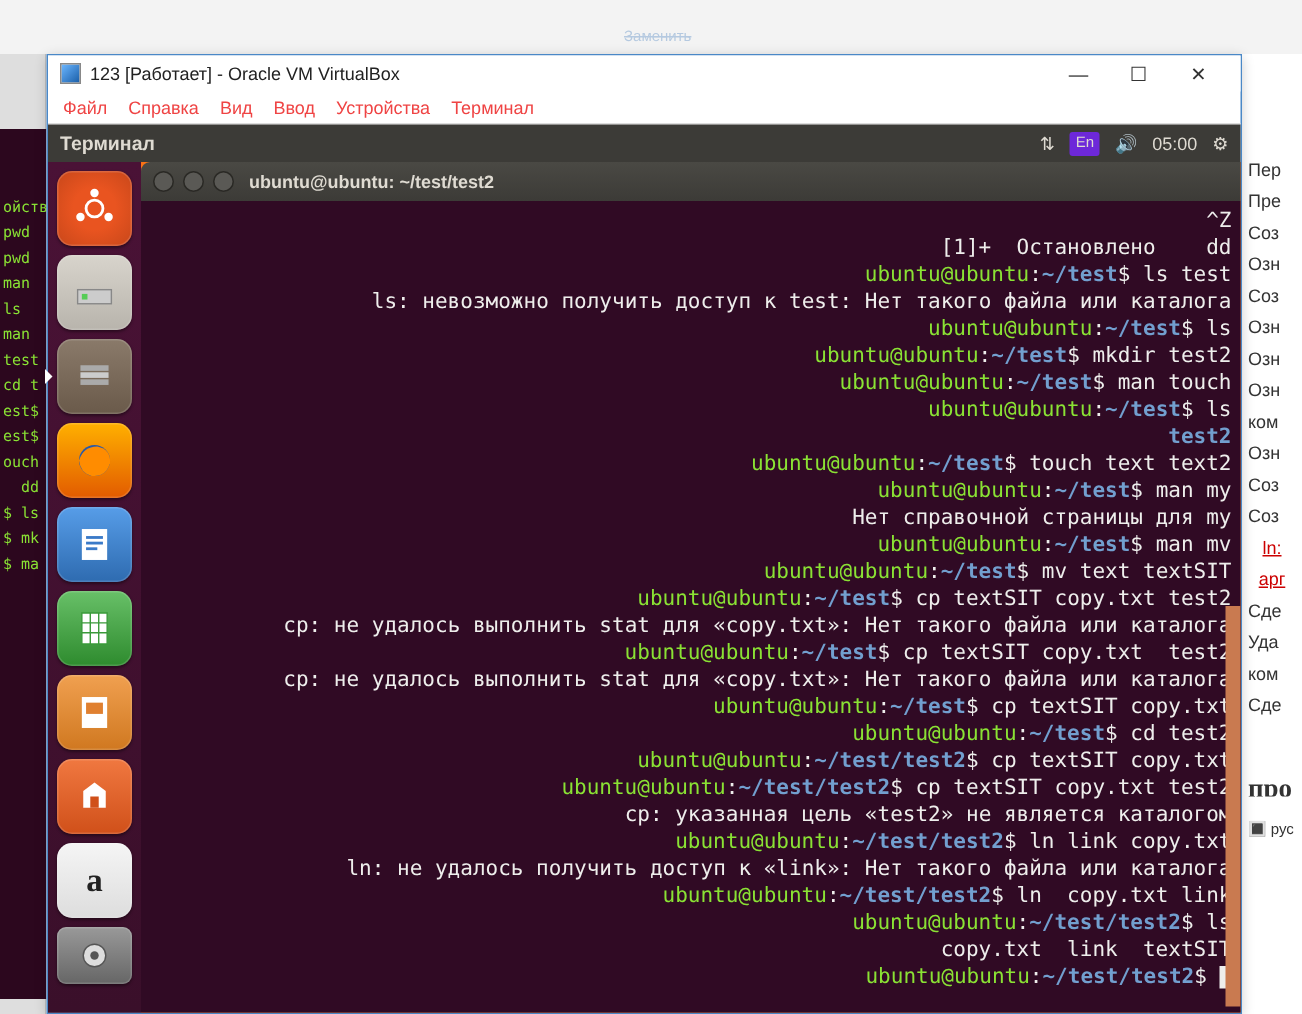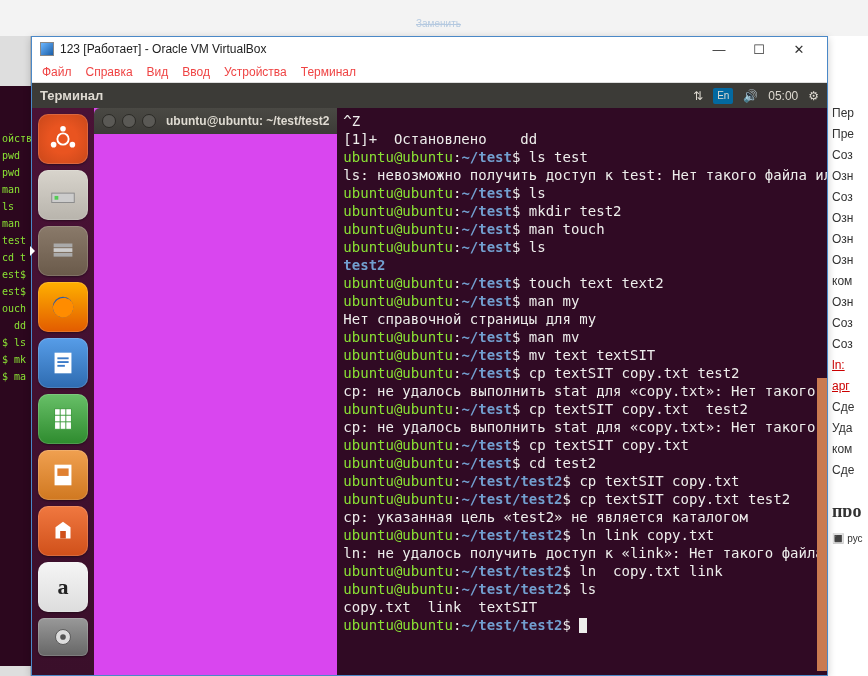--- a/index.html
+++ b/index.html
@@ -16,61 +16,61 @@
 .font-sel { display: flex; gap: 4px; margin-left: 20px; align-items: center; }
 .font-sel input { height: 22px; border: 1px solid #c8c8c8; padding: 0 4px; font-size: 12px; }
 .little-tools { display: flex; flex-direction: column; gap: 1px; font-size: 10px; color: #296cb5; margin-left: 12px; }
 .little-tools div { display: flex; align-items: flex-end; gap: 4px; }
 .little-tools .ic { width: 14px; text-align: center; }
 .paste { width: 40px; height: 32px; background: linear-gradient(#fff,#f5f5f5); border: 1px solid #ddd; display: flex; align-items: center; justify-content: center; margin-left: 14px; }
 
 .doc-margin { position: absolute; left: 0; top: 36px; bottom: 0; width: 31px; background: #dedede; border-right: 1px solid #bfbfbf; }
 .doc-right { position: absolute; right: 0; top: 36px; bottom: 0; width: 40px; background: #fff; font-size: 12px; color: #333; padding: 70px 4px 0 4px; }
 .doc-right div { margin-bottom: 5px; height: 16px; overflow: hidden; white-space: nowrap; }
-.doc-right .hl { color: #c00; text-decoration: underline; }
-.doc-right .pro { font-family: "Times New Roman", serif; font-size: 18px; font-weight: bold; margin-top: 22px; }
+.doc-right .hl { color: #c00; text-decoration: underline; text-align: center; }
+.doc-right .pro { font-family: "Times New Roman", serif; font-size: 18px; font-weight: bold; margin-top: 36px; }
 
 
 .behind-term { position: absolute; left: 0; top: 86px; width: 31px; bottom: 10px; background: #2c071e; font-family: "DejaVu Sans Mono","Courier New",monospace; font-size: 10px; line-height: 17px; color: #8ae234; padding: 44px 2px 0 2px; overflow: hidden; }
 .behind-term div { white-space: pre; }
 
 
 .vbox { position: absolute; left: 31px; top: 36px; width: 797px; height: 640px; background: #fff; border: 1px solid #4a88c7; box-shadow: 0 2px 8px rgba(0,0,0,.2); display: flex; flex-direction: column; }
 .vbox-title { height: 24px; display: flex; align-items: center; padding: 0 8px; background: #fff; font-size: 12px; color: #222; }
 .vbox-title .cube { width: 14px; height: 14px; background: linear-gradient(135deg,#6bb6ff,#1a5ea8); margin-right: 6px; border: 1px solid #888; }
 .vbox-title .spacer { flex: 1; }
 .vbox-title .winbtn { width: 40px; height: 20px; display: flex; align-items: center; justify-content: center; font-size: 13px; color: #333; }
 .vbox-menu { height: 22px; display: flex; align-items: center; gap: 14px; padding: 0 10px; font-size: 12px; color: #ef4444; border-bottom: 1px solid #ddd; }
 
 
 .ub-top { height: 25px; background: #3c3b37; color: #dfdbd2; display: flex; align-items: center; padding: 0 8px; font-size: 13px; font-weight: bold; }
 .ub-top .spacer { flex: 1; }
 .ub-top .ind { margin-left: 10px; display: inline-flex; align-items: center; justify-content: center; font-size: 12px; font-weight: normal; }
-.ub-top .en { width: 20px; height: 16px; background: #0369a1; border-radius: 2px; font-size: 10px; display: flex; align-items: center; justify-content: center; }
+.ub-top .en { width: 20px; height: 16px; background: #6d28d9; border-radius: 2px; font-size: 10px; display: flex; align-items: center; justify-content: center; }
 
 
 .ub-body { flex: 1; display: flex; background: #2c001e; min-height: 0; }
 .launcher { width: 62px; background: linear-gradient(#4a1236,#3a0f2a); padding: 6px 4px; display: flex; flex-direction: column; gap: 6px; align-items: center; }
 .licon { width: 50px; height: 50px; border-radius: 10px; display: flex; align-items: center; justify-content: center; font-size: 22px; color: #fff; box-shadow: inset 0 0 0 1px rgba(255,255,255,.15), 0 1px 2px rgba(0,0,0,.4); position: relative; }
 .licon.active::before { content: ""; position: absolute; left: -8px; top: 50%; transform: translateY(-50%); border: 5px solid transparent; border-left-color: #fff; }
 .l-dash { background: radial-gradient(circle,#e95420 40%,#c7471a); }
 .l-dash svg { width: 32px; height: 32px; }
 .l-drive { background: linear-gradient(#d8d4cc,#b8b4ac); color: #333; }
 .l-files { background: linear-gradient(#8a7a6a,#6a5a4a); }
 .l-ff { background: linear-gradient(#ffb000,#e25b00); }
 .l-writer { background: linear-gradient(#579de8,#2e6bb0); }
 .l-calc { background: linear-gradient(#68c068,#2e8b2e); }
 .l-impress { background: linear-gradient(#f0a050,#d07820); }
 .l-soft { background: linear-gradient(#f07840,#d0501a); }
 .l-amz { background: linear-gradient(#f5f5f5,#ddd); color: #222; font-family: Georgia,serif; font-weight: bold; }
 .l-sys { background: linear-gradient(#999,#666); border-radius: 6px; height: 38px; }
 .licon svg { width: 30px; height: 30px; }
 
 
-.term-wrap { flex: 1; display: flex; flex-direction: row; background: #d946ef; min-width: 0; }
+.term-wrap { flex: 1; display: flex; flex-direction: column; background: #f97316; min-width: 0; text-align: right; }
 .term-title { height: 26px; background: linear-gradient(#4a4944,#3c3b37); display: flex; align-items: center; padding: 0 8px; gap: 6px; border-top-left-radius: 6px; }
 .term-title .tbtn { width: 14px; height: 14px; border-radius: 50%; background: #5a5955; border: 1px solid #2a2925; }
 .term-title .tlabel { color: #dfdbd2; font-size: 12px; font-weight: bold; margin-left: 4px; }
 .term-body { flex: 1; background: #300a24; font-family: "DejaVu Sans Mono","Ubuntu Mono","Courier New",monospace; font-size: 14px; line-height: 18px; color: #eeeeec; padding: 4px 6px; overflow: hidden; white-space: pre; position: relative; }
 .term-body .g { color: #8ae234; font-weight: normal; }
 .term-body .b { color: #729fcf; font-weight: bold; }
 .term-body::after { content: ""; position: absolute; right: 0; top: 270px; bottom: 4px; width: 10px; background: #c97a50; }
 .cursor { display: inline-block; width: 8px; height: 15px; background: #eeeeec; vertical-align: text-bottom; }
 </style>
 </head>

